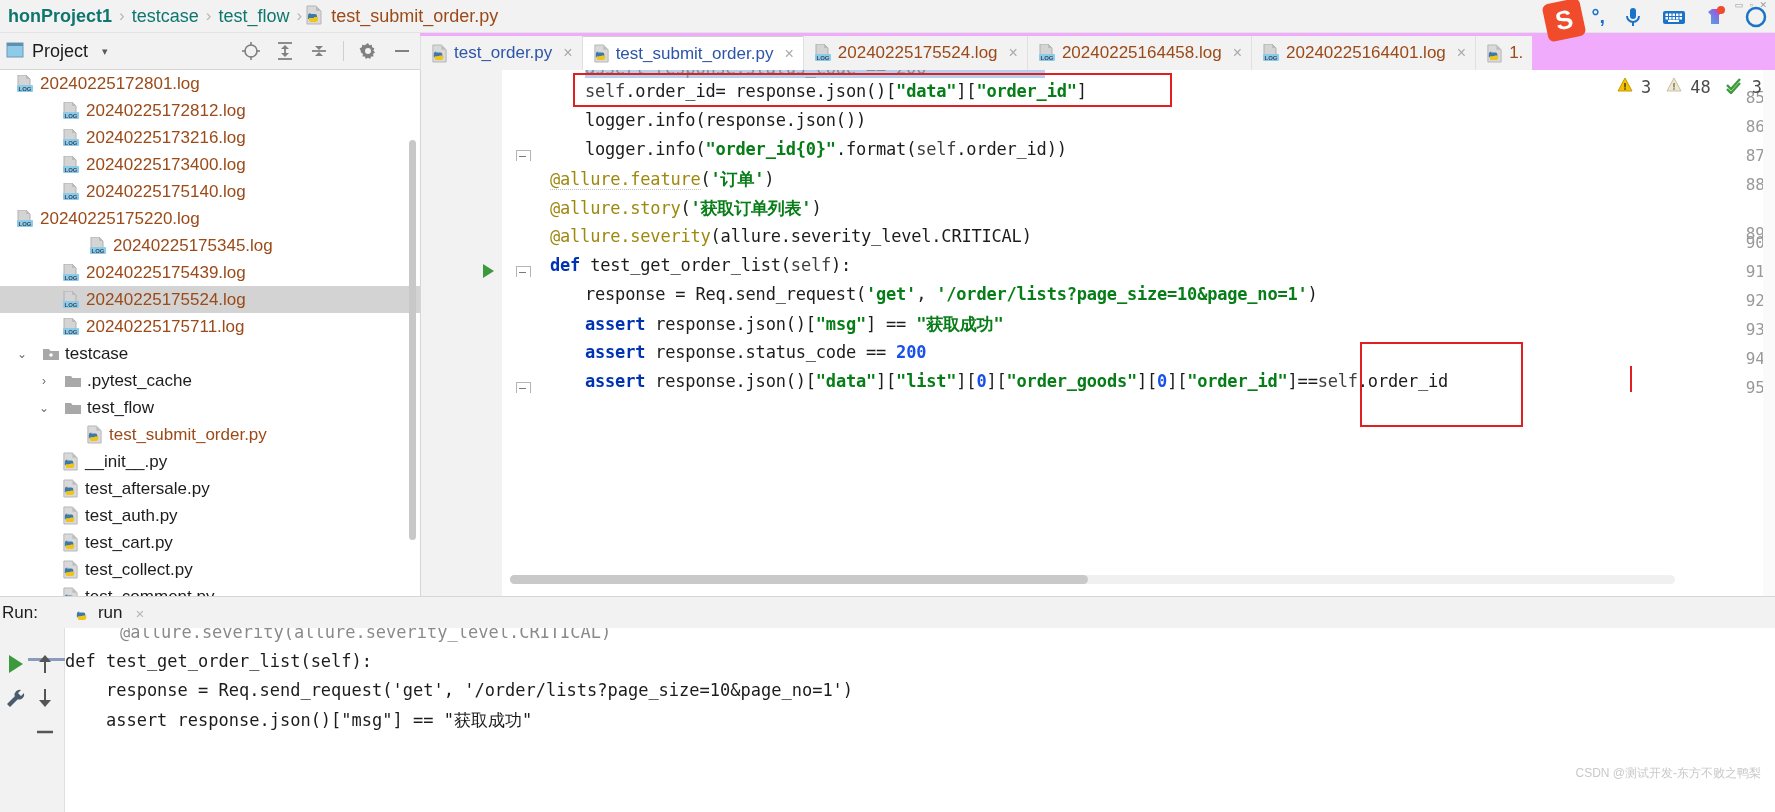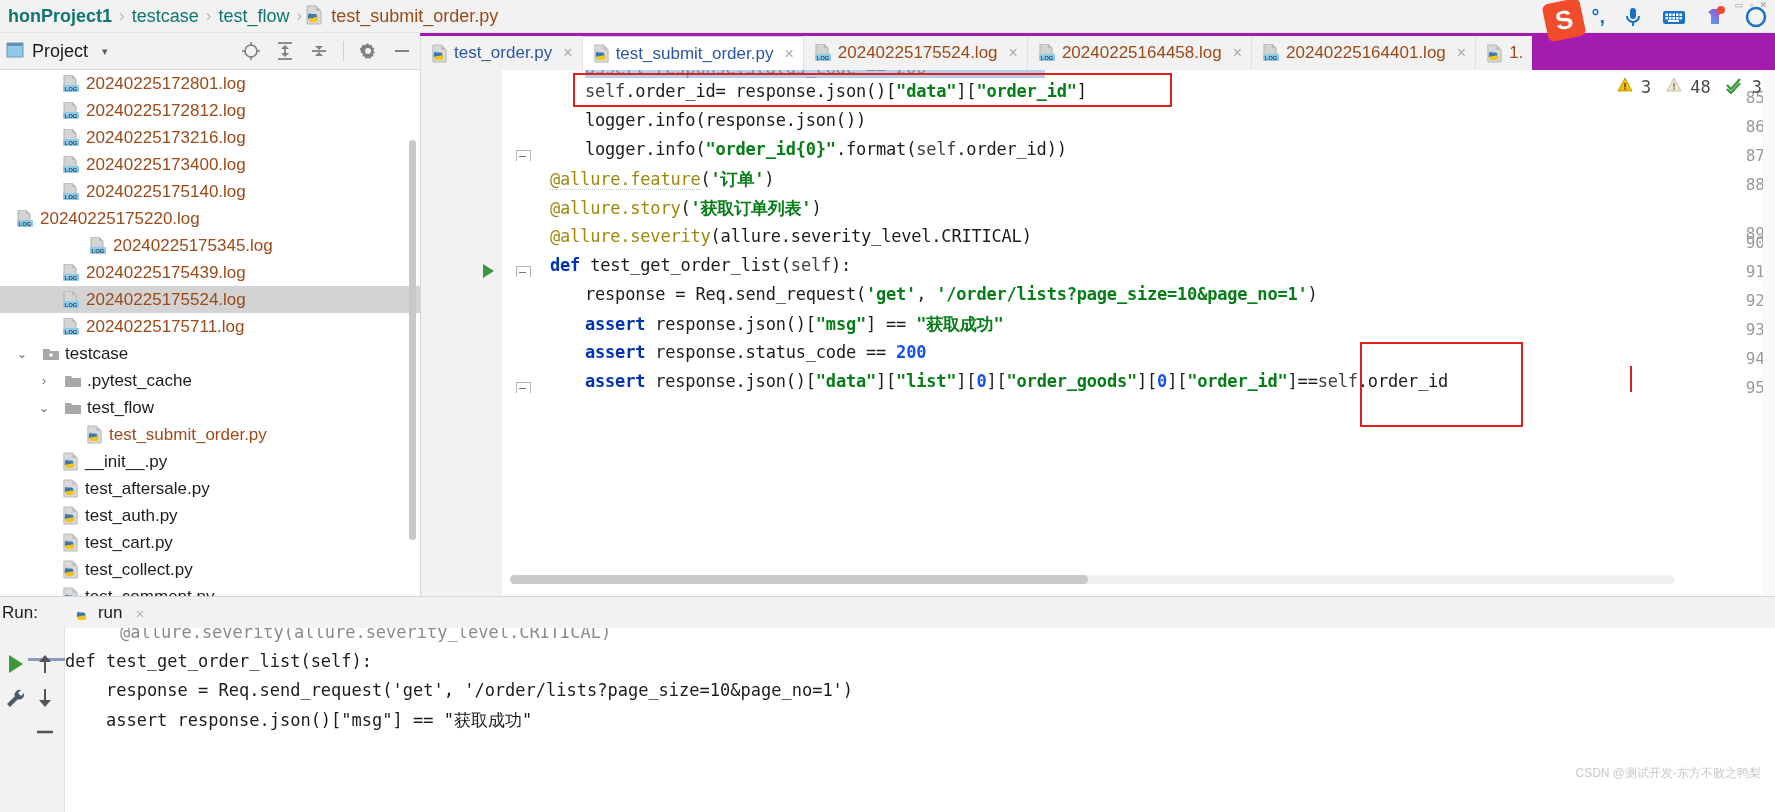--- a/index.html
+++ b/index.html
@@ -34,21 +34,21 @@
   }
   .proj-title{font-size:18px;color:#1c1c1c;margin-left:8px;}
   .proj-caret{margin-left:14px;color:#5b5b5b;font-size:11px;}
   .proj-tools{margin-left:auto;display:flex;align-items:center;gap:14px;padding-right:2px;}
   .tool-ic{width:20px;height:20px;display:block;opacity:.85;cursor:pointer;}
   .tool-div{width:1px;height:20px;background:#cfcfcf;}
 
   .tabbar{
     position:absolute;left:420px;top:0;width:1355px;height:37px;
     display:flex;align-items:flex-end;
-    background:#a21caf;
+    background:#f0abfc;
   }
   .tab{
     height:34px;display:flex;align-items:center;gap:6px;
     padding:0 9px 0 10px;box-sizing:border-box;
     font-size:17px;white-space:nowrap;cursor:pointer;
     border-left:1px solid #e0e0e0;
     background:#f2f2f2;
   }
   .tab.py-tab .tab-label{color:#2d55a8;}
   .tab.log-tab .tab-label{color:#9b4a18;}
@@ -386,21 +386,21 @@
               <path d="M13 11v3a3 3 0 01-3 3H6a2 2 0 01-2-2v-2h5v-1h4z" fill="#f0c419"></path>
             </svg>
         </span>
         <span class="tab-label" style="color:#9b4a18;">1.</span>
       </div>
     </div>
   </div>
 
   <div class="tree">
 
-    <div class="tree-row" style="padding-left:46px;">
+    <div class="tree-row" style="">
       <span class="tw"></span>
       <span class="ico ico-log"><svg width="18" height="18" viewBox="0 0 18 18">
             <path d="M2 0h8l4 4v7H2z" fill="#d4d4d4" stroke="#b0b0b0"></path>
             <path d="M10 0l4 4h-4z" fill="#bcbcbc"></path>
             <rect x="1" y="10" width="16" height="7" rx="1" fill="#8fcbe8"></rect>
             <text x="9" y="16" font-family="Liberation Sans, sans-serif" font-size="6" font-weight="bold" fill="#2b4a5e" text-anchor="middle">LOG</text>
           </svg></span>
       <span class="lbl log">20240225172801.log</span>
     </div>
     <div class="tree-row" style="padding-left:46px;">

